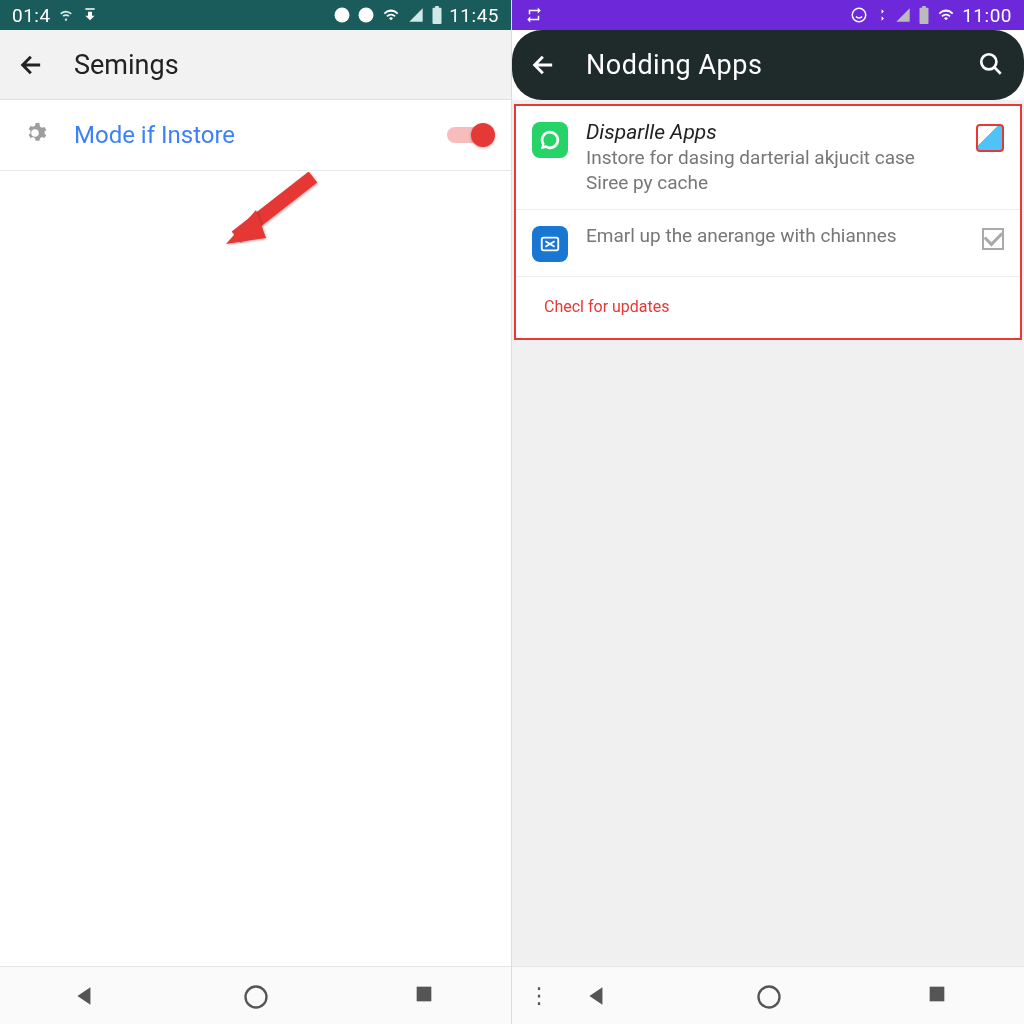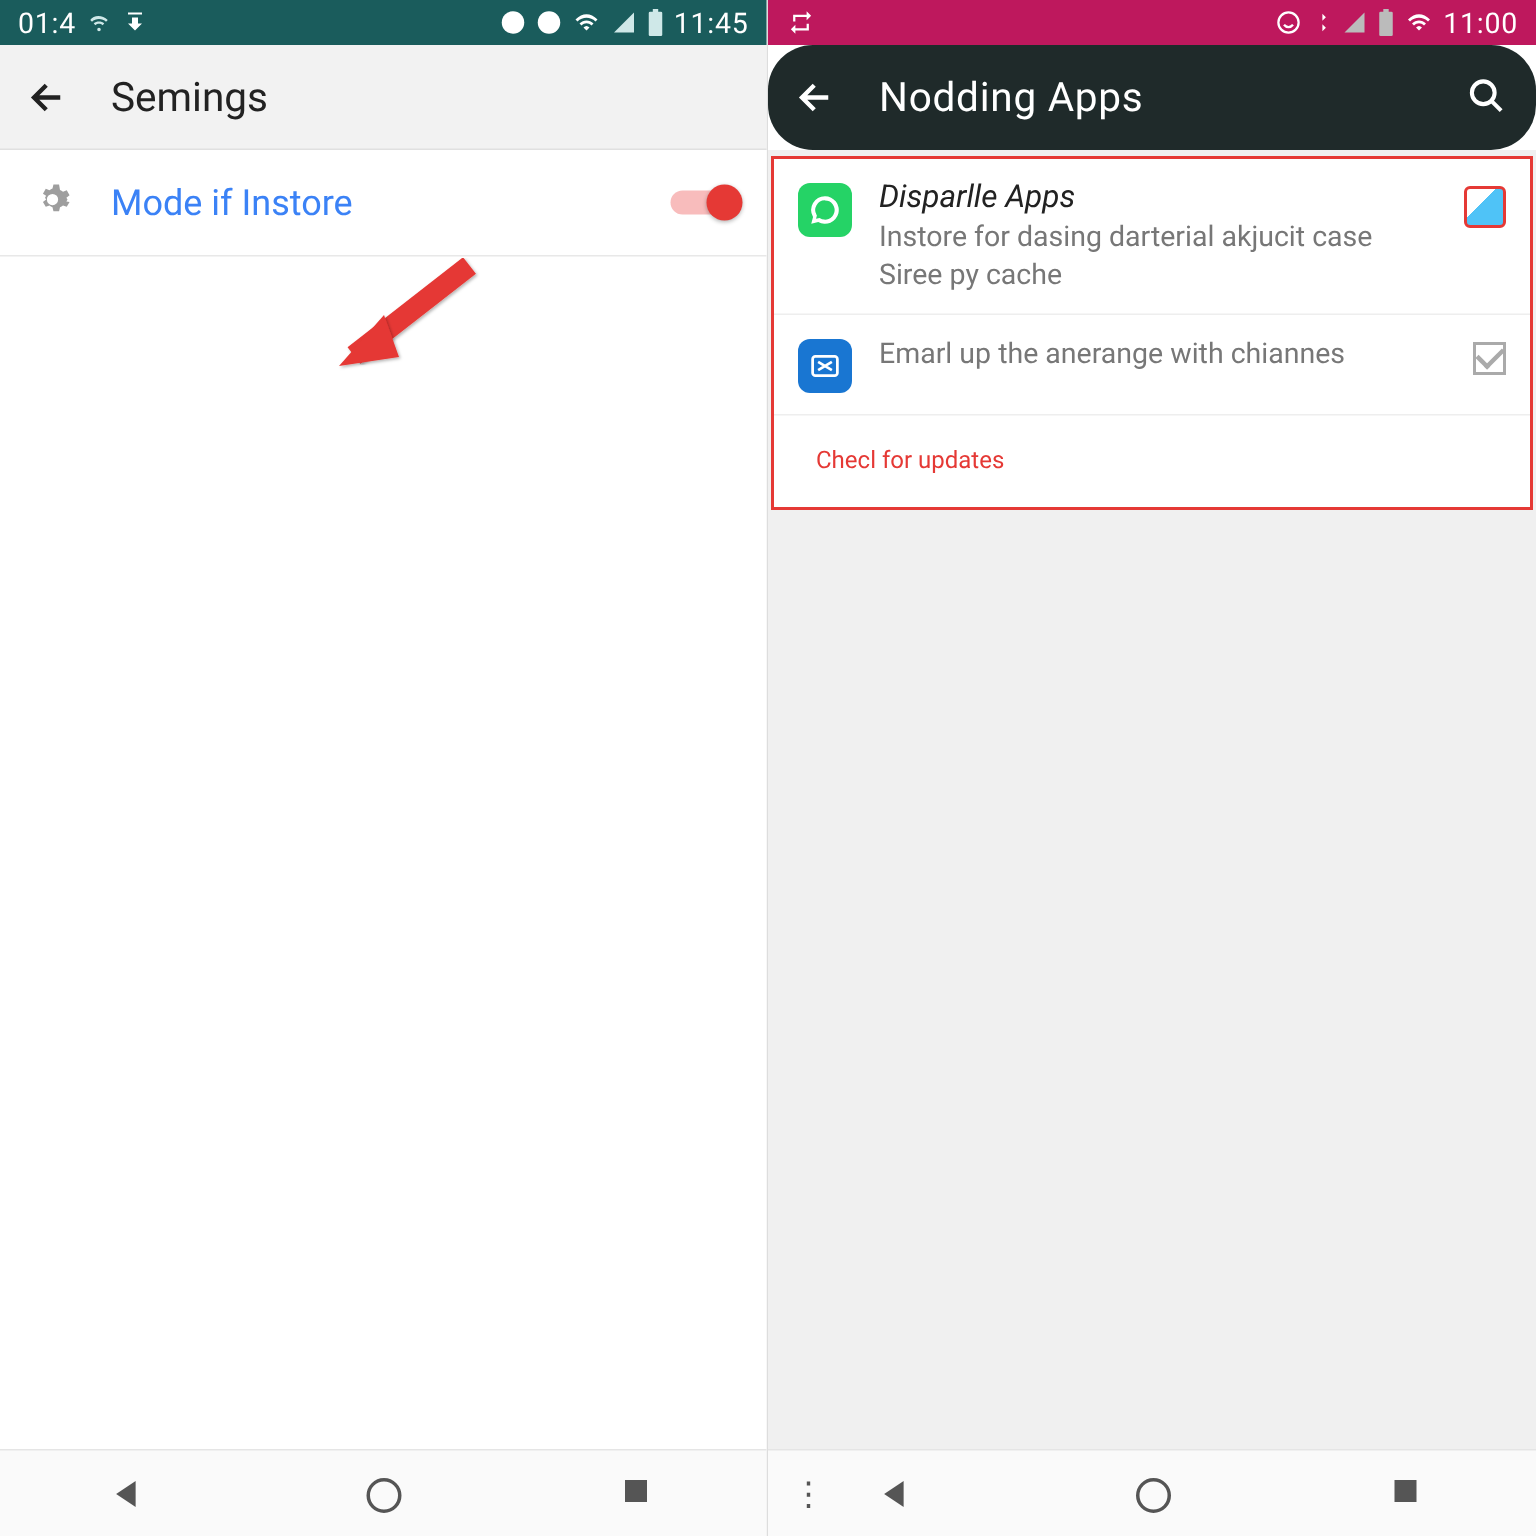--- a/index.html
+++ b/index.html
@@ -3,21 +3,21 @@
 <meta charset="utf-8">
 <style>
   * { margin: 0; padding: 0; box-sizing: border-box; font-family: Roboto, Arial, sans-serif; }
   body { width: 1024px; height: 1024px; background: #fff; display: flex; }
   .phone { width: 512px; height: 1024px; display: flex; flex-direction: column; position: relative; }
   .phone-left { border-right: 1px solid #ddd; }
   
   
   .status-bar { height: 30px; display: flex; align-items: center; justify-content: space-between; padding: 0 12px; font-size: 18px; }
   .sb-teal { background: #1a5c5c; color: #fff; }
-  .sb-black { background: #be185d; color: #fff; }
+  .sb-black { background: #6d28d9; color: #fff; }
   .sb-left, .sb-right { display: flex; align-items: center; gap: 6px; }
   .sb-right { font-weight: 400; }
   .sb-time { font-size: 19px; letter-spacing: 0.5px; }
   .sb-icon { display: inline-flex; }
   
   
   .appbar { height: 70px; display: flex; align-items: center; padding: 16px 18px; gap: 28px; }
   .ab-light { background: #f2f2f2; color: #222; border-bottom: 1px solid #e0e0e0; }
   .ab-dark { background: #1f2a2a; color: #fff; border-radius: 30px; }
   .ab-title { font-size: 27px; font-weight: 400; flex: 1; }

